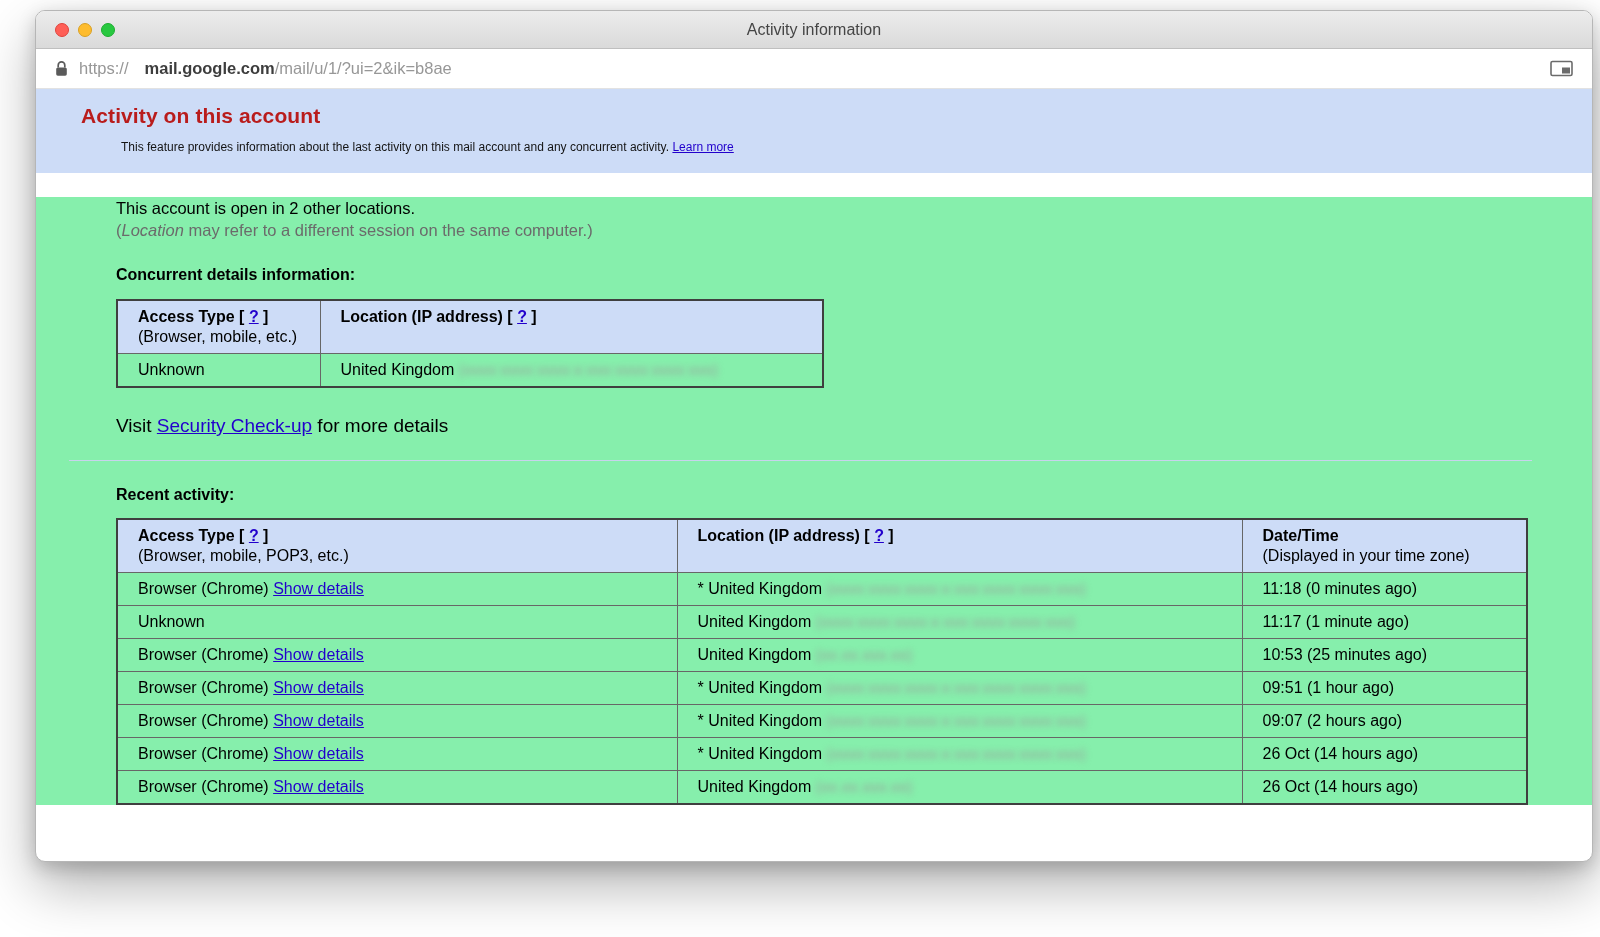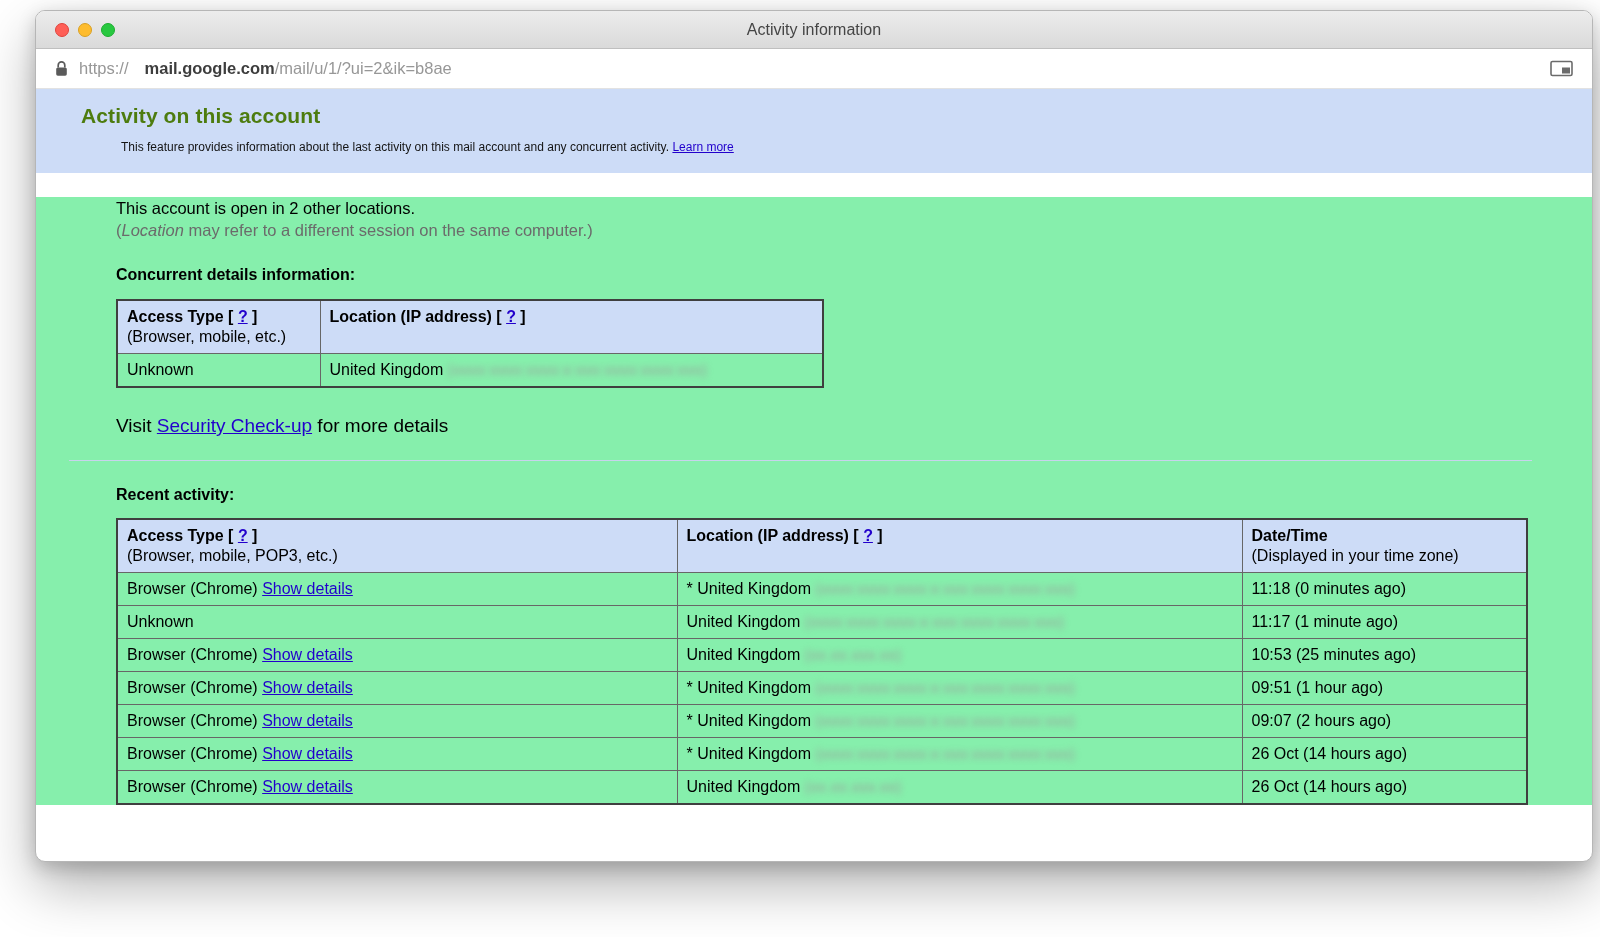--- a/index.html
+++ b/index.html
@@ -24,35 +24,35 @@
 
   
   .urlbar { height:40px; background:#fff; border-bottom:1px solid #e2e2e2;
             display:flex; align-items:center; gap:11px; padding:0 19px; cursor:text; }
   .url { font-size:16.5px; color:#979797; white-space:nowrap; }
   .url b { color:#3d3d3d; font-weight:bold;margin-left:16px; }
   .pip { margin-left:auto; cursor:pointer; }
 
   
   .banner { background:#cddcf7; padding:15px 20px 19px 45px; }
-  .banner h1 { font-size:21px; font-weight:bold; color:#4d7c0f; letter-spacing:.1px; }
+  .banner h1 { font-size:21px; font-weight:bold; color:#b91c1c; letter-spacing:.1px; }
   .banner p { margin:12px 0 0 40px; font-size:12px; color:#141414; }
 
   a.lnk { color:#2200cc; text-decoration:underline; cursor:pointer; }
   a.lnk:empty { display:none; }
 
   
   .pagebody { background:#86efac; }
   .intro { margin:24px 0 0 80px; font-size:16.5px; line-height:22px; color:#000; }
   .muted { color:#6b6b6b; }
   .section-heading { margin:25px 0 0 80px; font-size:16px; font-weight:bold; color:#000; }
 
   table.tbl { border-collapse:collapse; border:2px solid #3f3f3f;
               font-size:16px; color:#000; table-layout:fixed; }
-  .tbl th, .tbl td { border:1px solid #676767; padding:7px 9px; text-align:left;
+  .tbl th, .tbl td { border:1px solid #676767; padding:7px 20px; text-align:left;
                      vertical-align:top; overflow:hidden; white-space:nowrap; }
   .tbl thead th { background:#cddcf7; font-weight:bold; }
   .th-sub { font-weight:normal; margin-top:2px; }
   .tbl tbody td { vertical-align:middle; }
 
   .concurrent-tbl { margin:15px 0 0 80px; width:708px; }
   .concurrent-tbl .c1 { width:203px; }
 
   .recent-tbl { margin:14px 0 0 80px; width:1410px; }
   .recent-tbl .c1 { width:560px; }

